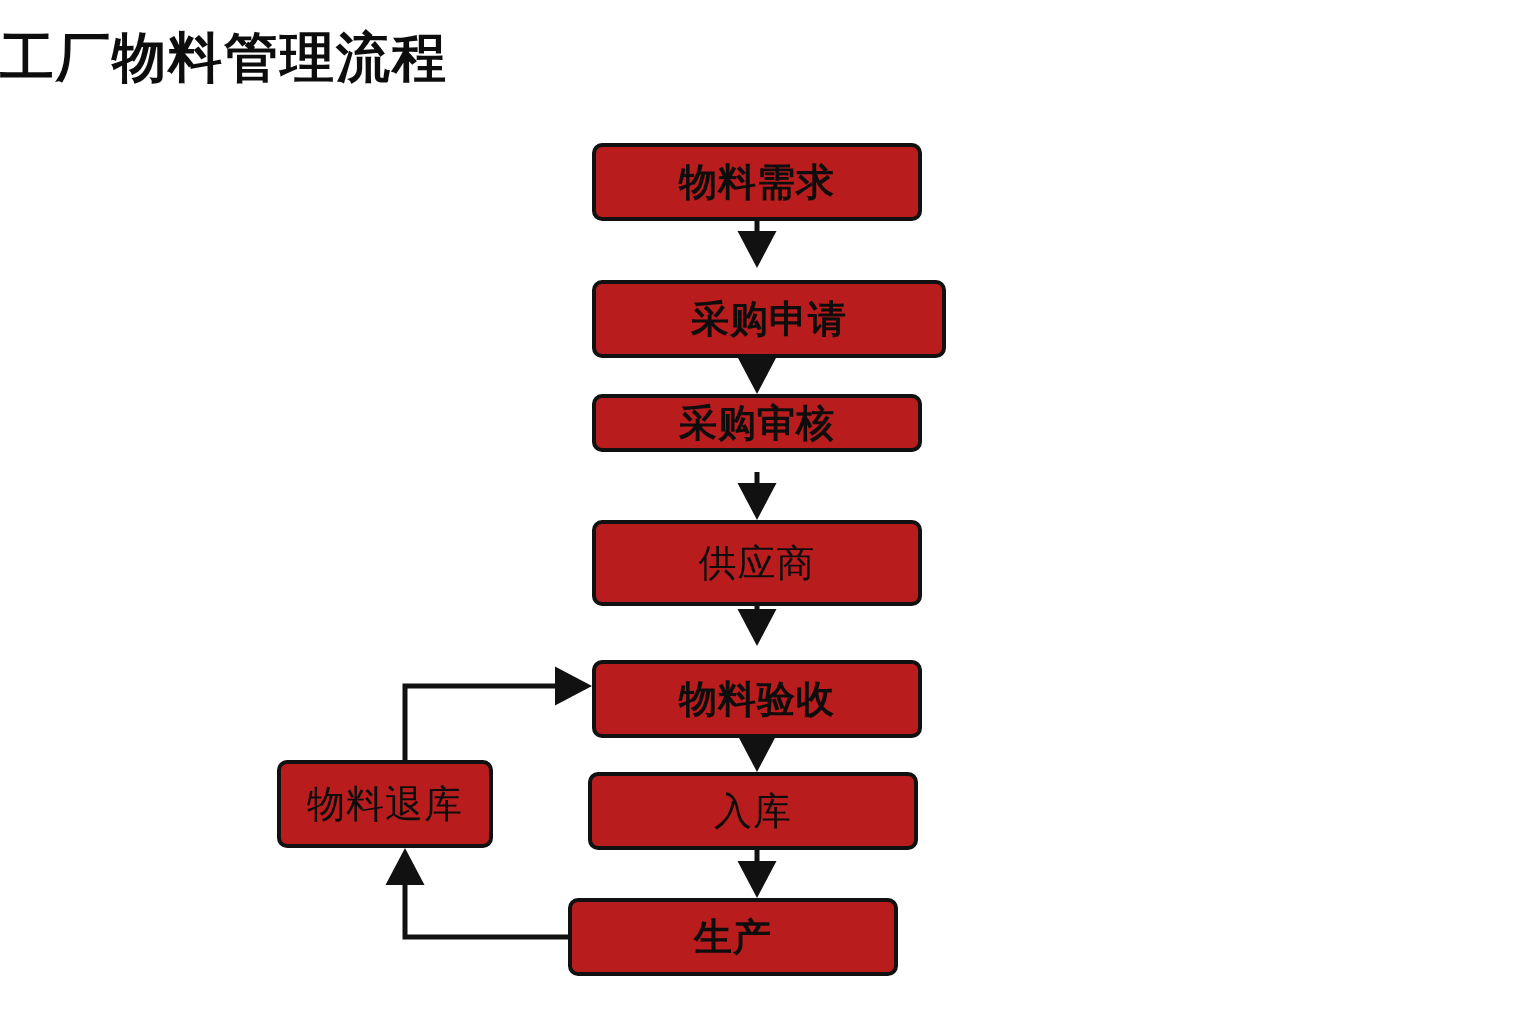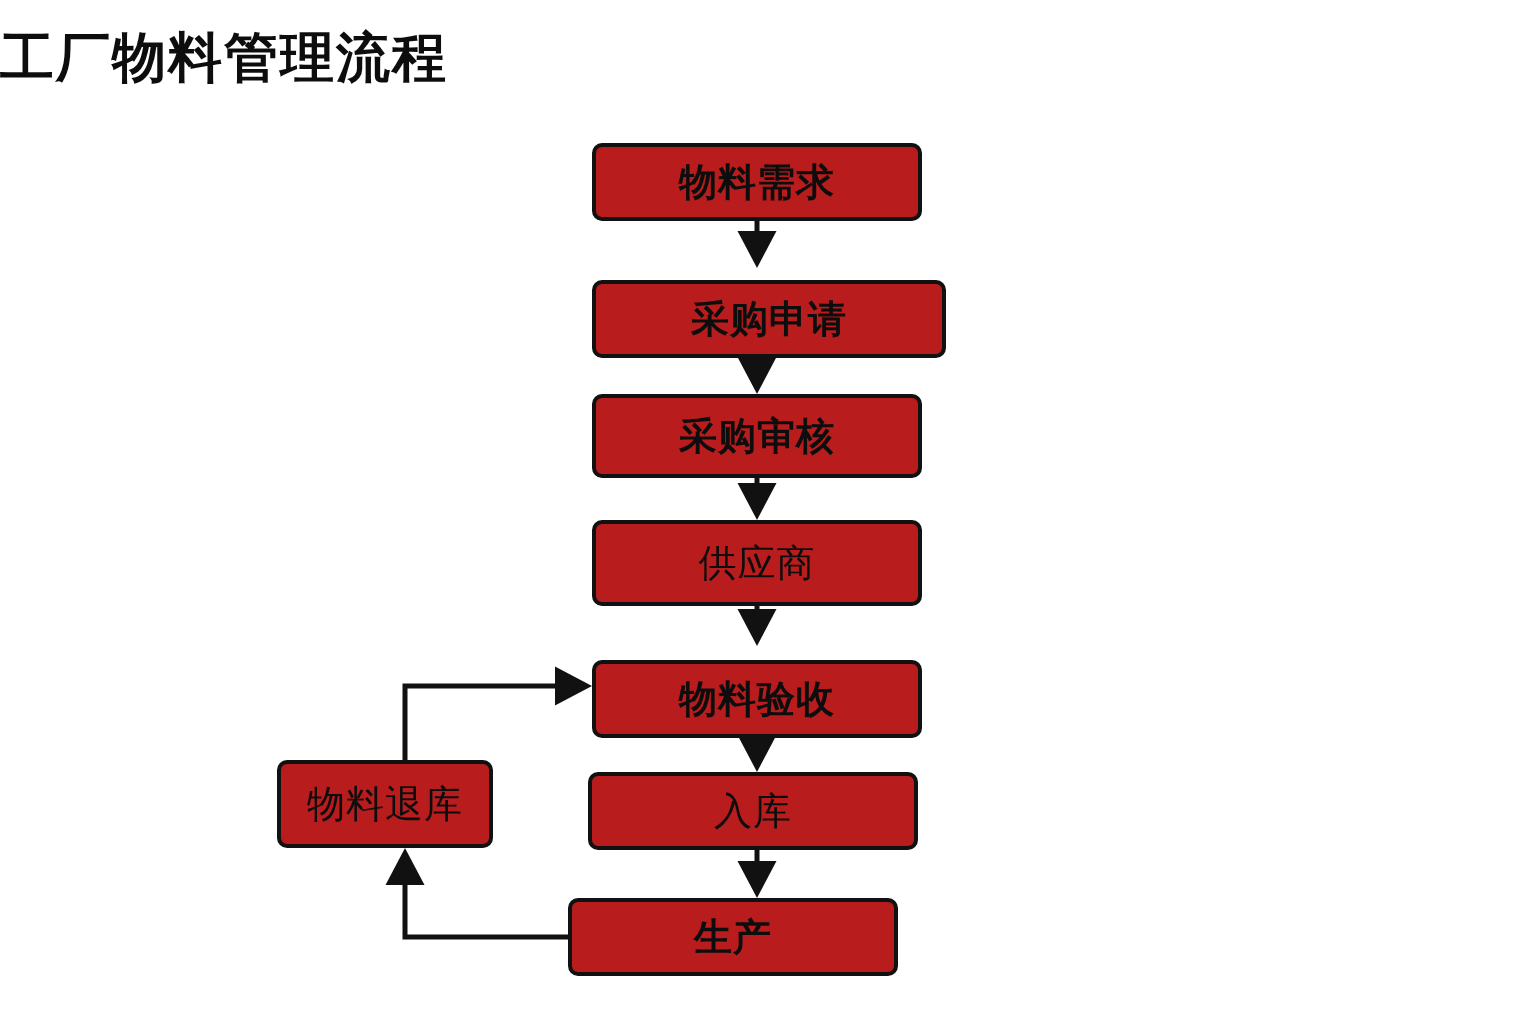--- a/index.html
+++ b/index.html
@@ -83,21 +83,21 @@
 </svg>
 
 <div class="node" style="left:592px; top:143px; width:330px; height:78px;">
   <span>物料需求</span>
 </div>
 
 <div class="node" style="left:592px; top:280px; width:354px; height:78px;">
   <span>采购申请</span>
 </div>
 
-<div class="node" style="left:592px; top:394px; width:330px; height:84px;">
+<div class="node" style="left:592px; top:394px; width:330px; height:58px;">
   <span>采购审核</span>
 </div>
 
 <div class="node light" style="left:592px; top:520px; width:330px; height:86px;">
   <span>供应商</span>
 </div>
 
 <div class="node" style="left:592px; top:660px; width:330px; height:78px;">
   <span>物料验收</span>
 </div>

